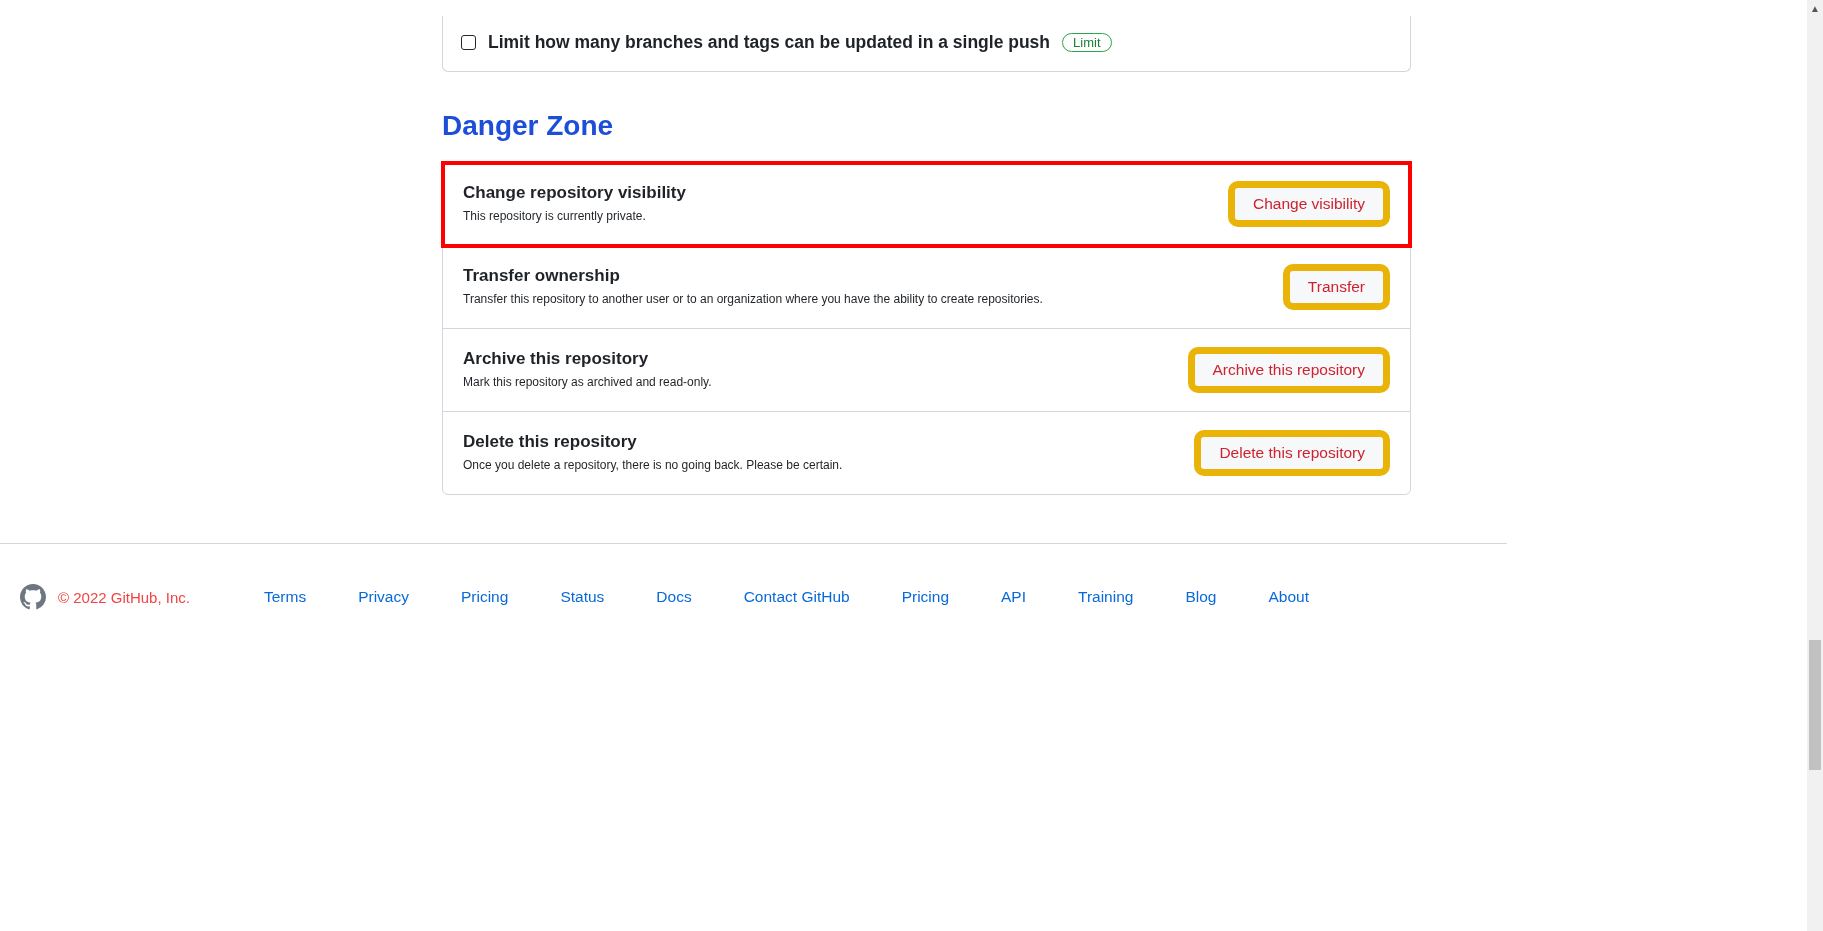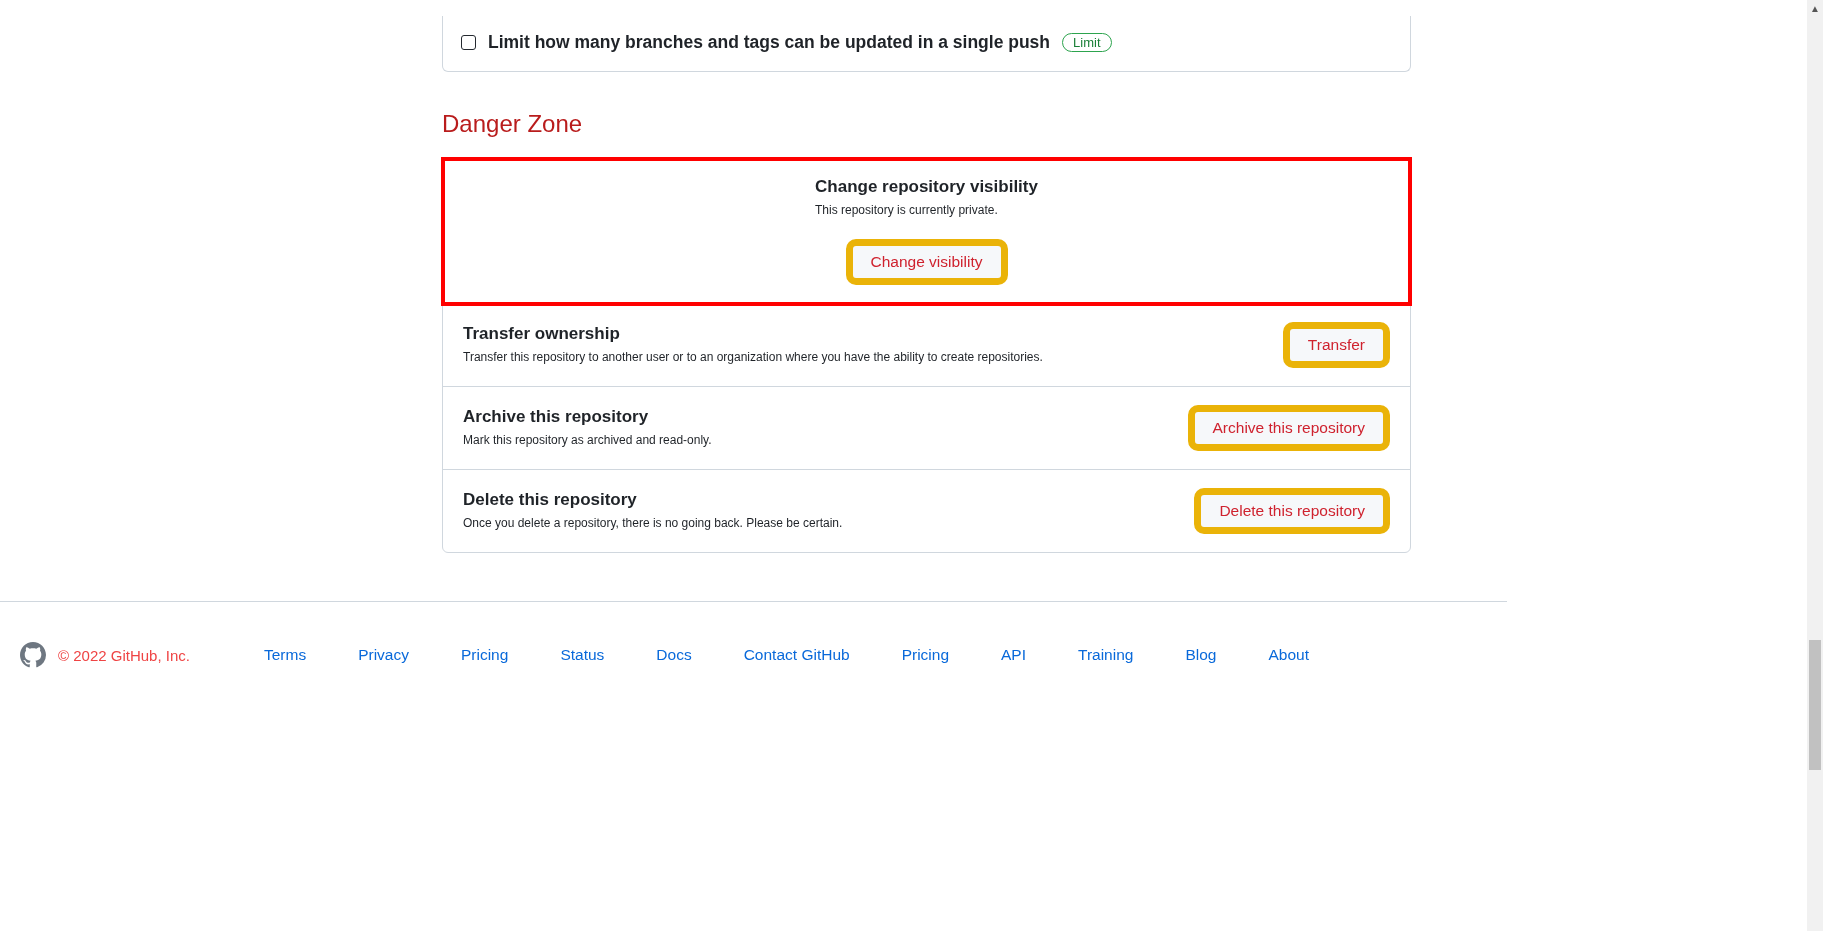--- a/index.html
+++ b/index.html
@@ -60,44 +60,43 @@
     margin-top: 6px;
     font-size: 15.5px;
     color: #656d76;
     line-height: 1.5;
   }
   .link {
     color: #0969da;
     cursor: pointer;
   }
   .danger-heading {
-    font-size: 24px;
-    font-weight: 400;
-    color: #b91c1c;
+    font-size: 28px;
+    font-weight: 700;
+    color: #1d4ed8;
     margin-bottom: 20px;
   }
   .danger-box {
     border: 1px solid #d0d7de;
     border-radius: 6px;
   }
   .danger-row {
     display: flex;
     justify-content: space-between;
     align-items: center;
     padding: 18px 20px;
     border-bottom: 1px solid #d0d7de;
     gap: 20px;
   }
   .danger-row:last-child {
     border-bottom: none;
   }
   .danger-row.highlighted {
     outline: 4px solid #ff0000;
     outline-offset: -2px;
-    flex-direction: column;
   }
   .danger-left {
     flex: 1;
   }
   .danger-title {
     font-weight: 600;
     font-size: 17px;
     color: #1f2328;
     margin-bottom: 4px;
   }

